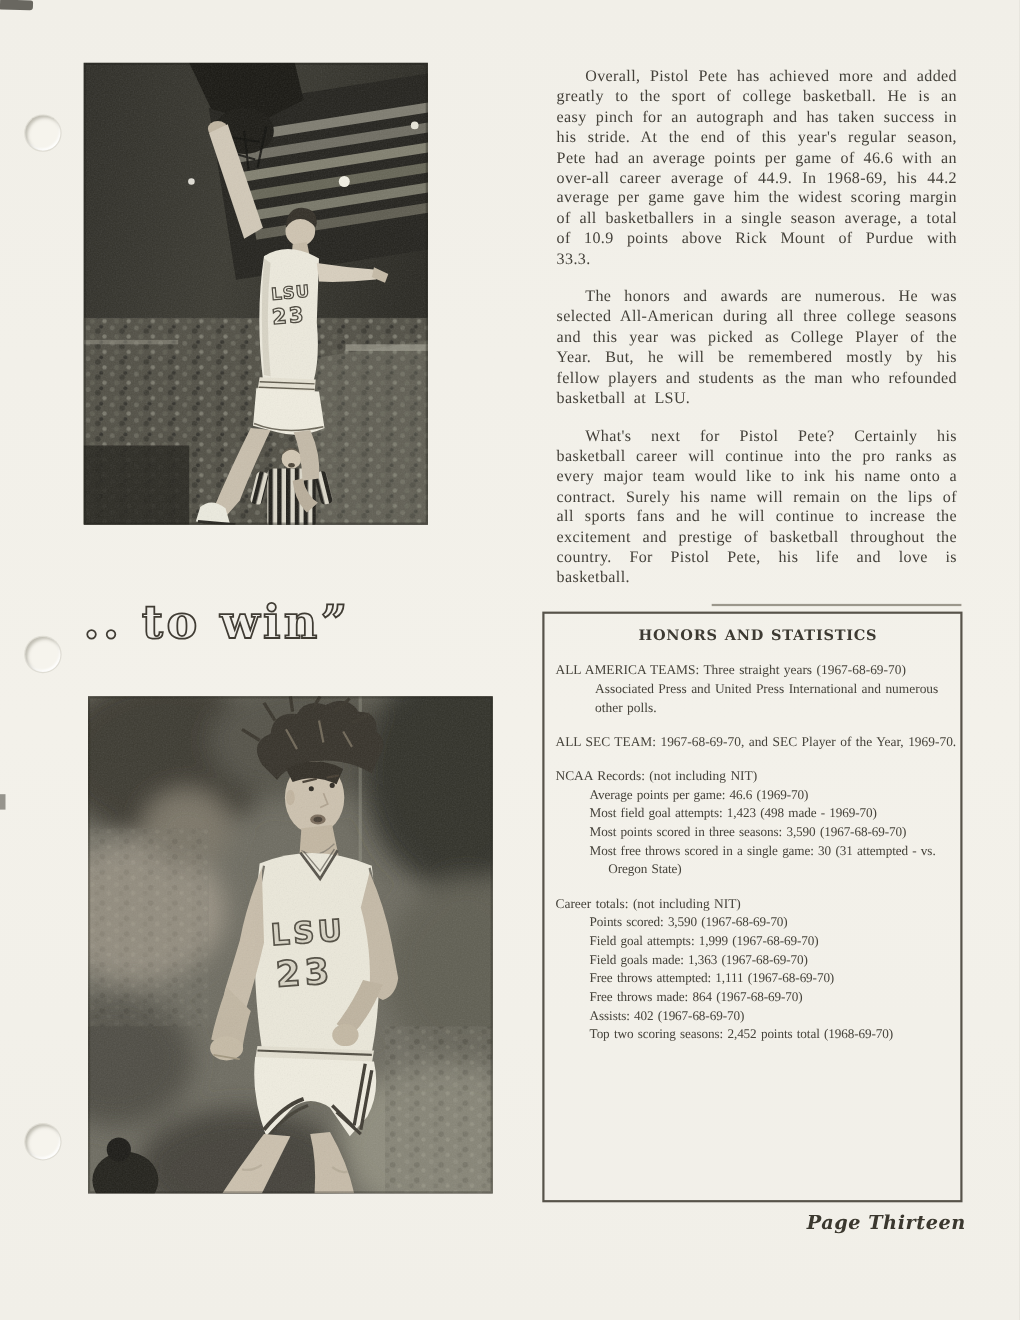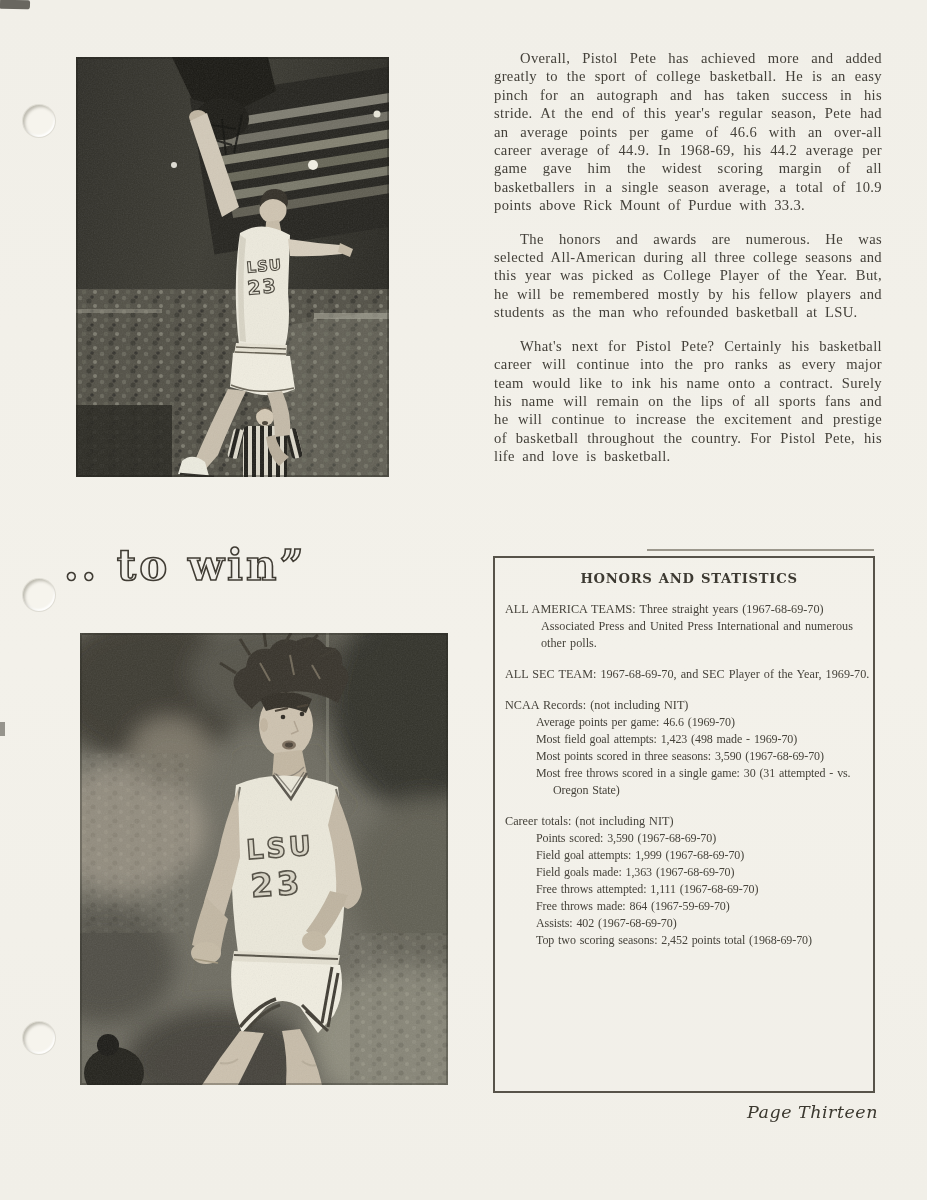--- a/index.html
+++ b/index.html
@@ -17,42 +17,42 @@
   .hole-1{top:104px}.hole-2{top:578px}.hole-3{top:1021px}
   .artifact-line{position:absolute;left:647px;top:549px;width:227px;height:2px;background:#6b6759;opacity:.65;}
 
   
   .photo{position:absolute;overflow:hidden;background:#4a4942;}
   .photo-top{left:76px;top:57px;width:313px;height:420px;}
   .photo-bottom{left:80px;top:633px;width:368px;height:452px;}
   .photo svg{display:block}
 
   
-  .caption-quote{position:absolute;left:56px;top:530px;width:310px;height:68px;}
+  .caption-quote{position:absolute;left:68px;top:530px;width:310px;height:68px;}
 
   
   .article{position:absolute;left:490px;top:45px;width:396px;
     font-size:14.6px;line-height:18.4px;letter-spacing:.35px;word-spacing:3.5px;
     text-align:justify;color:#44413a;}
-  .article p{margin:4px;text-indent:26px;}
+  .article p{margin:16px;text-indent:26px;}
   .article p + p{margin-top:15px;}
 
   
   .stats-box{position:absolute;left:493px;top:556px;width:382px;min-height:537px;box-sizing:border-box;
     border:2px solid #57534a;padding:10px 0 12px 10px;background:rgba(244,242,235,.35);
     font-size:12.2px;line-height:17px;color:#46433b;word-spacing:1px;}
   .box-title{font-family:"DejaVu Serif",serif;font-weight:bold;font-size:13.2px;letter-spacing:.7px;
     text-align:center;color:#3d3a32;margin-top:2px;}
   .box-subtitle{font-family:"DejaVu Serif",serif;font-weight:bold;font-size:12.2px;letter-spacing:.4px;
     text-align:center;color:#3f3c34;margin-top:16px;}
   .sb-item{margin:14px 0 0 0;padding-left:36px;text-indent:-36px;}
   .sb-sub{margin:0;padding-left:48px;text-indent:-17px;font-size:12px;letter-spacing:-.1px;}
 
   .page-number{position:absolute;left:640px;top:1102px;width:238px;text-align:right;
-    font-family:"DejaVu Serif",serif;font-style:italic;font-weight:normal;font-size:17.5px;color:#3b382f;letter-spacing:.5px;}
+    font-family:"DejaVu Serif",serif;font-style:italic;font-weight:bold;font-size:17.5px;color:#3b382f;letter-spacing:.5px;}
 </style>
 </head>
 <body>
 
 <div class="page">
 
   <div class="smudge"></div>
   <div class="edge-tick"></div>
   <div class="hole hole-1"></div>
   <div class="hole hole-2"></div>
@@ -256,21 +256,21 @@
       <p class="sb-sub">Most points scored in three seasons: 3,590 (1967-68-69-70)</p>
       <p class="sb-sub">Most free throws scored in a single game: 30 (31 attempted - vs. Oregon State)</p>
     </div>
 
     <div>
       <p class="sb-item">Career totals: (not including NIT)</p>
       <p class="sb-sub">Points scored: 3,590 (1967-68-69-70)</p>
       <p class="sb-sub">Field goal attempts: 1,999 (1967-68-69-70)</p>
       <p class="sb-sub">Field goals made: 1,363 (1967-68-69-70)</p>
       <p class="sb-sub">Free throws attempted: 1,111 (1967-68-69-70)</p>
-      <p class="sb-sub">Free throws made: 864 (1967-59-69-70)</p>
+      <p class="sb-sub">Free throws made: 864 (1967-68-69-70)</p>
       <p class="sb-sub">Assists: 402 (1967-68-69-70)</p>
       <p class="sb-sub">Top two scoring seasons: 2,452 points total (1968-69-70)</p>
     </div>
   </div>
 
   <div class="page-number">Page Thirteen</div>
 
 </div>
 
 </body></html>

